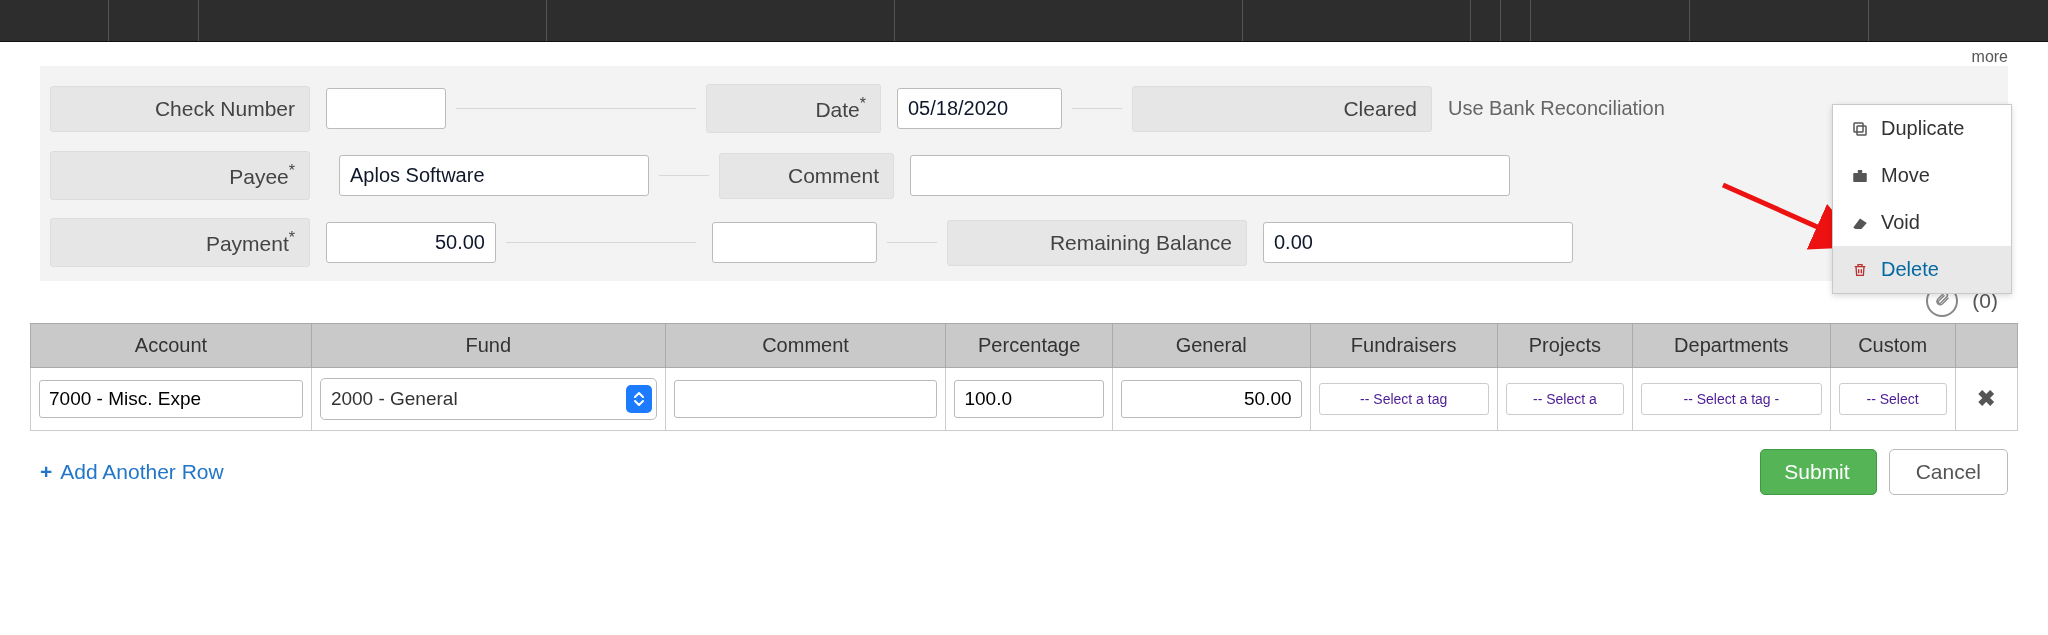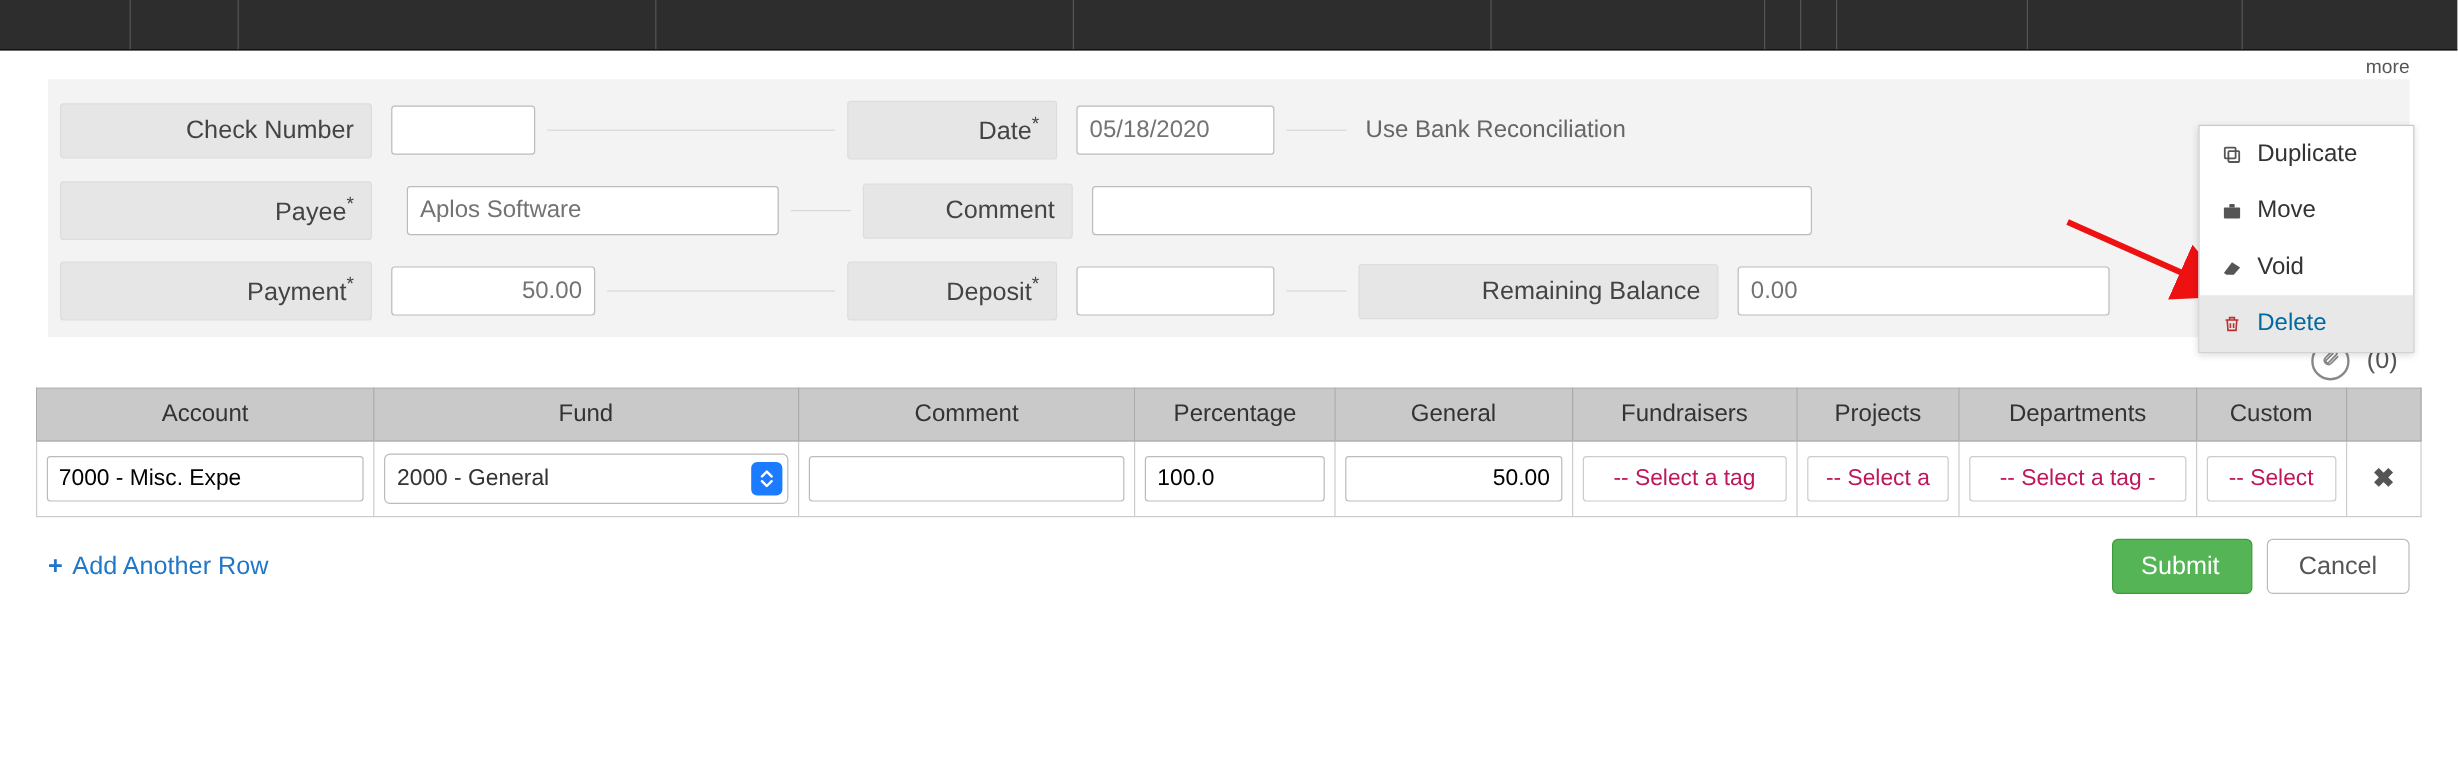--- a/index.html
+++ b/index.html
@@ -36,21 +36,21 @@
     text-align: right;
     display: inline-block;
   }
   .lbl .req { font-size: 16px; vertical-align: super; }
   .txt {
     border: 1px solid #bbb;
     border-radius: 3px;
     padding: 8px 10px;
     font-size: 20px;
     background: #fff;
-    color: #737373;
+    color: #0f172a;
   }
 
   .col1-lbl { width: 260px; margin-left: 10px; }
   .col1-inp { margin-left: 16px; }
   .ul1 { border-bottom: 1px solid #d7d7d7; height: 1px; }
 
   
   .attach-row { text-align: right; padding: 4px 50px 6px 0; color: #555; font-size: 21px; }
   .attach-row .clip {
     display: inline-flex; align-items: center; justify-content: center;
@@ -73,21 +73,21 @@
     padding: 10px 8px;
     background: #fff;
     text-align: center;
   }
   .grid input[type=text] {
     width: 100%; border: 1px solid #bbb; border-radius: 3px; padding: 7px 9px; font-size: 19px;
   }
   .grid .num { text-align: right; }
   .tagbox {
     border: 1px solid #ccc; border-radius: 3px;
-    padding: 7px 6px; color: #be185d; font-size: 19px; background: #fff;
+    padding: 7px 6px; color: #4c1d95; font-size: 14px; background: #fff;
     white-space: nowrap; overflow: hidden; text-overflow: ellipsis;
     display: block; width: 100%; text-align: center;
   }
   .fund-select {
     display: flex; align-items: center; border: 1px solid #bbb; border-radius: 5px;
     padding: 6px 4px 6px 10px; font-size: 19px; justify-content: space-between;
   }
   .fund-select .chev {
     background: #1d7bff; color: #fff; border-radius: 5px; width: 26px; height: 28px;
     display: inline-flex; align-items: center; justify-content: center; font-size: 14px; line-height: 1;
@@ -154,20 +154,23 @@
     </div>
     <input class="txt col1-inp" style="width: 120px;" value="">
     <div class="ul1" style="flex:0 0 240px; margin-left:10px"></div>
 
     <div class="lbl" style="width:175px;margin-left:10px">
       <span>Date</span><span class="req">*</span>
     </div>
     <input class="txt" style="width: 165px; margin-left: 16px;" value="05/18/2020">
     <div class="ul1" style="flex:0 0 50px; margin-left:10px"></div>
 
+    <div class="lbl" style="width:300px;margin-left:10px">
+      <span>Cleared</span>
+    </div>
     <span style="margin-left:16px;color:#666;font-size:20px">Use Bank Reconciliation</span>
   </div>
 
   <div class="panel-row">
     <div class="lbl col1-lbl">
       <span>Payee</span><span class="req">*</span>
     </div>
     <input class="txt col1-inp" style="width: 310px; margin-left: 29px;" value="Aplos Software">
     <div class="ul1" style="flex:0 0 50px; margin-left:10px"></div>
 
@@ -177,23 +180,20 @@
     <input class="txt" style="width: 600px; margin-left: 16px;" value="">
   </div>
 
   <div class="panel-row" style="margin-bottom:0">
     <div class="lbl col1-lbl">
       <span>Payment</span><span class="req">*</span>
     </div>
     <input class="txt col1-inp num" style="width: 170px; text-align: right;" value="50.00">
     <div class="ul1" style="flex:0 0 190px; margin-left:10px"></div>
 
-    <div class="lbl" style="width:175px;margin-left:10px">
-      <span>Deposit</span><span class="req">*</span>
-    </div>
     <input class="txt" style="width: 165px; margin-left: 16px;" value="">
     <div class="ul1" style="flex:0 0 50px; margin-left:10px"></div>
 
     <div class="lbl" style="width:300px;margin-left:10px">
       <span>Remaining Balance</span>
     </div>
     <input class="txt" style="width: 310px; margin-left: 16px;" value="0.00">
   </div>
 </div>
 

